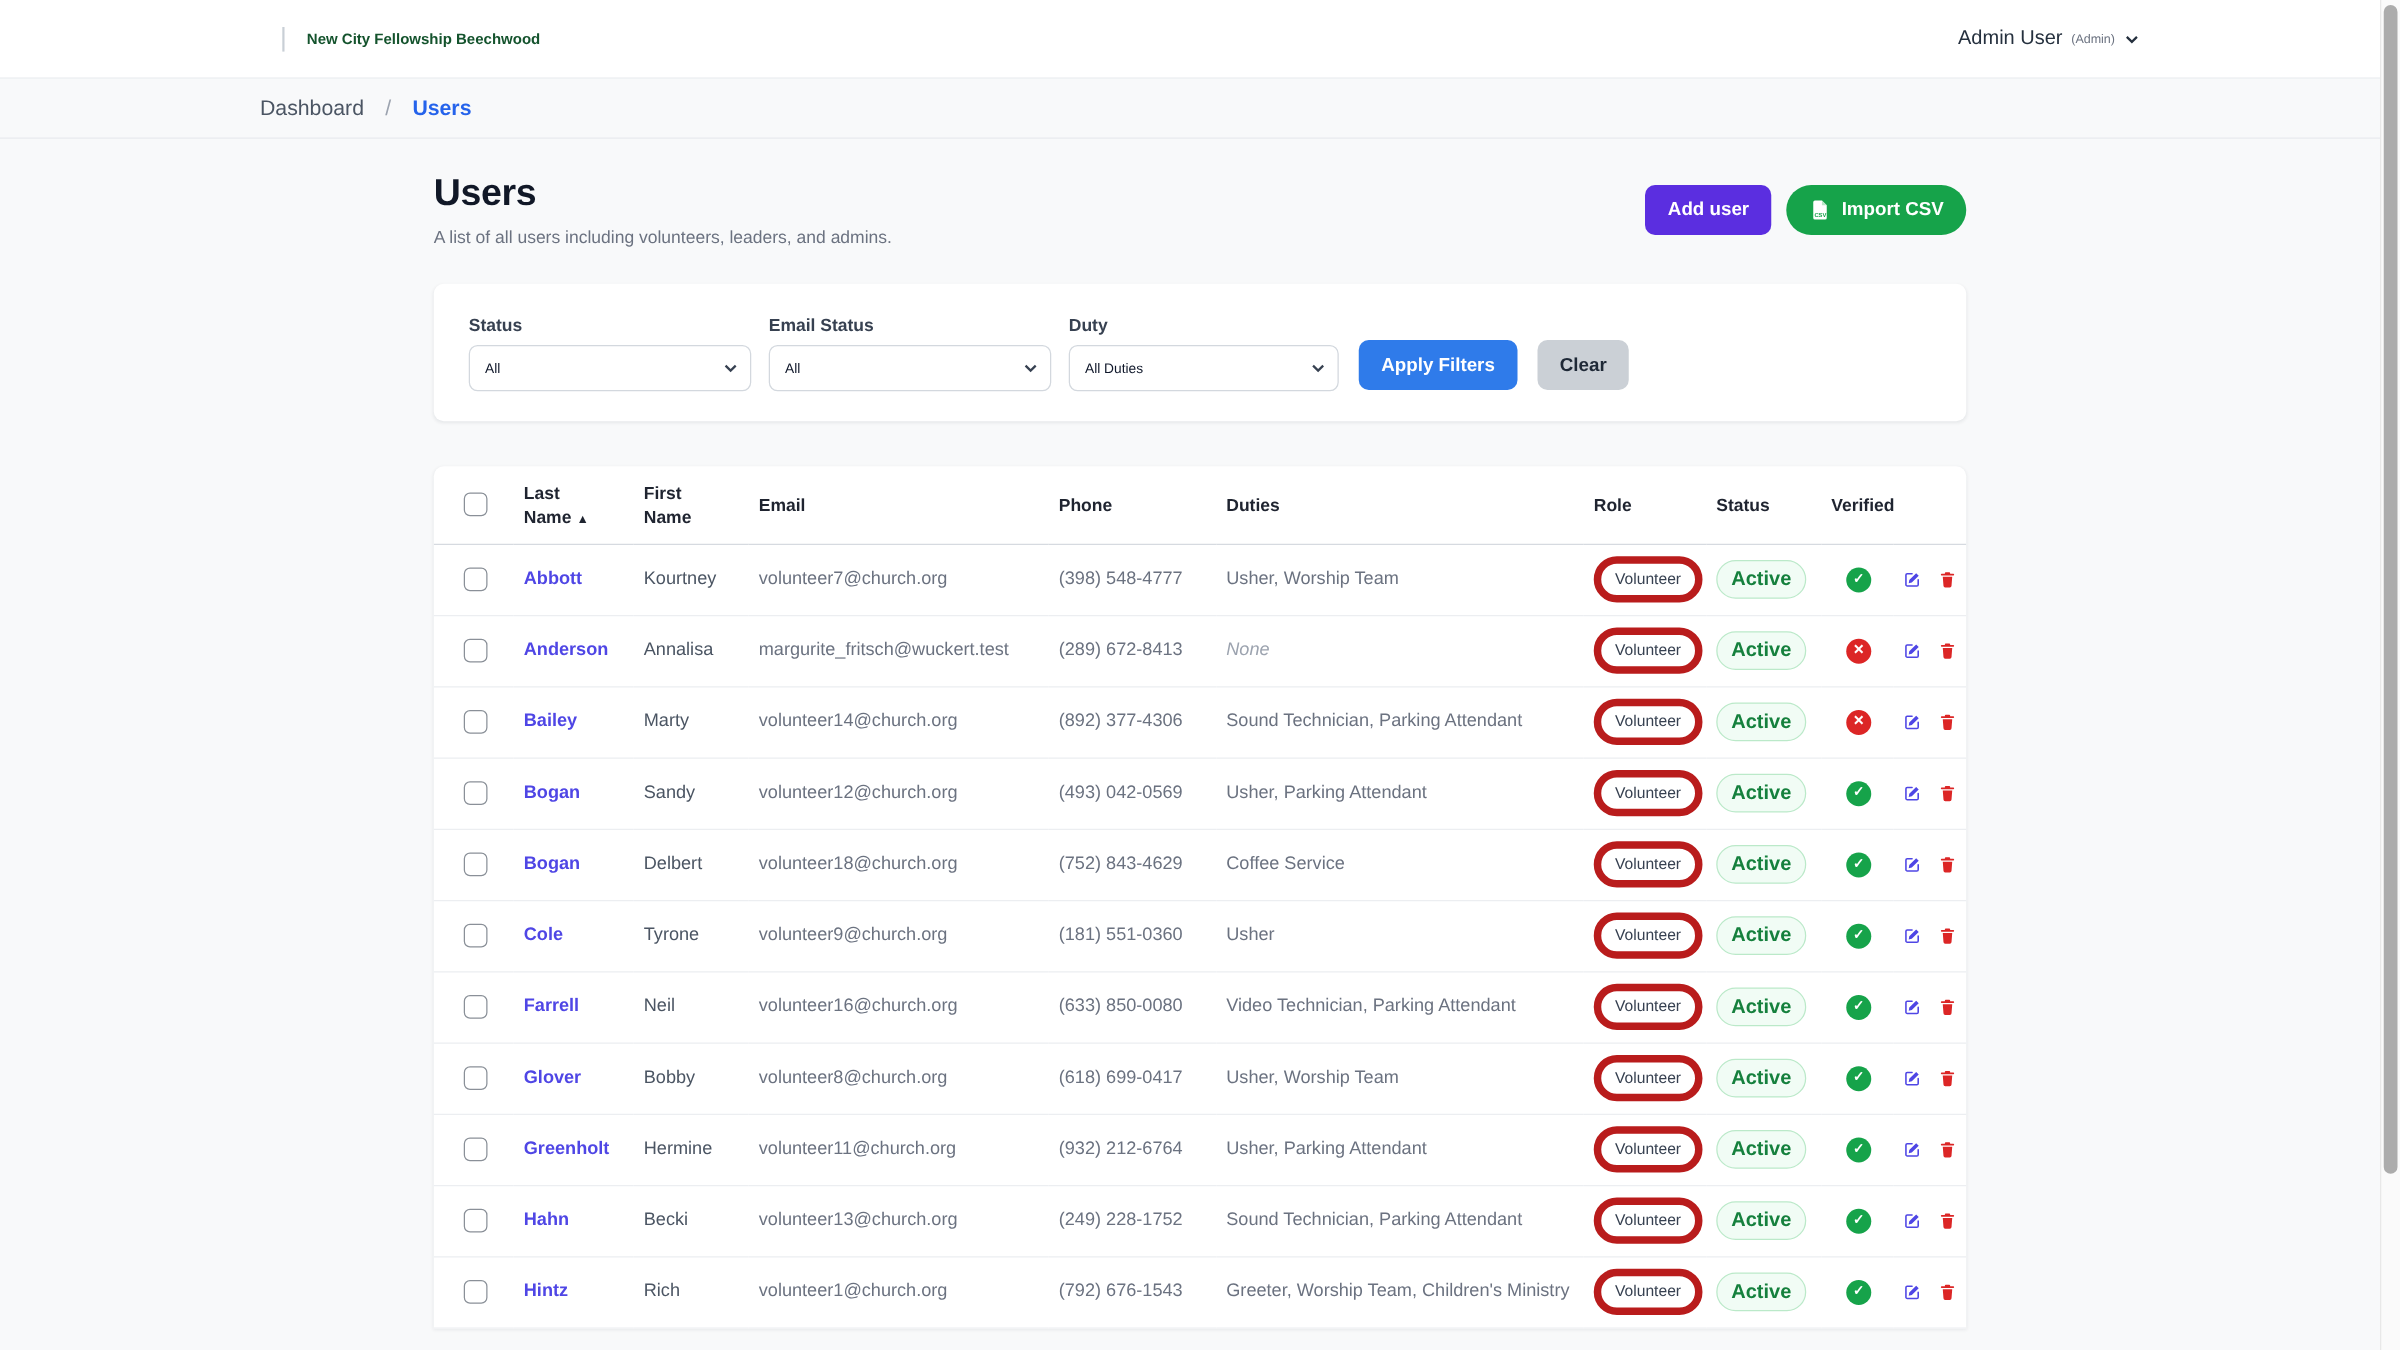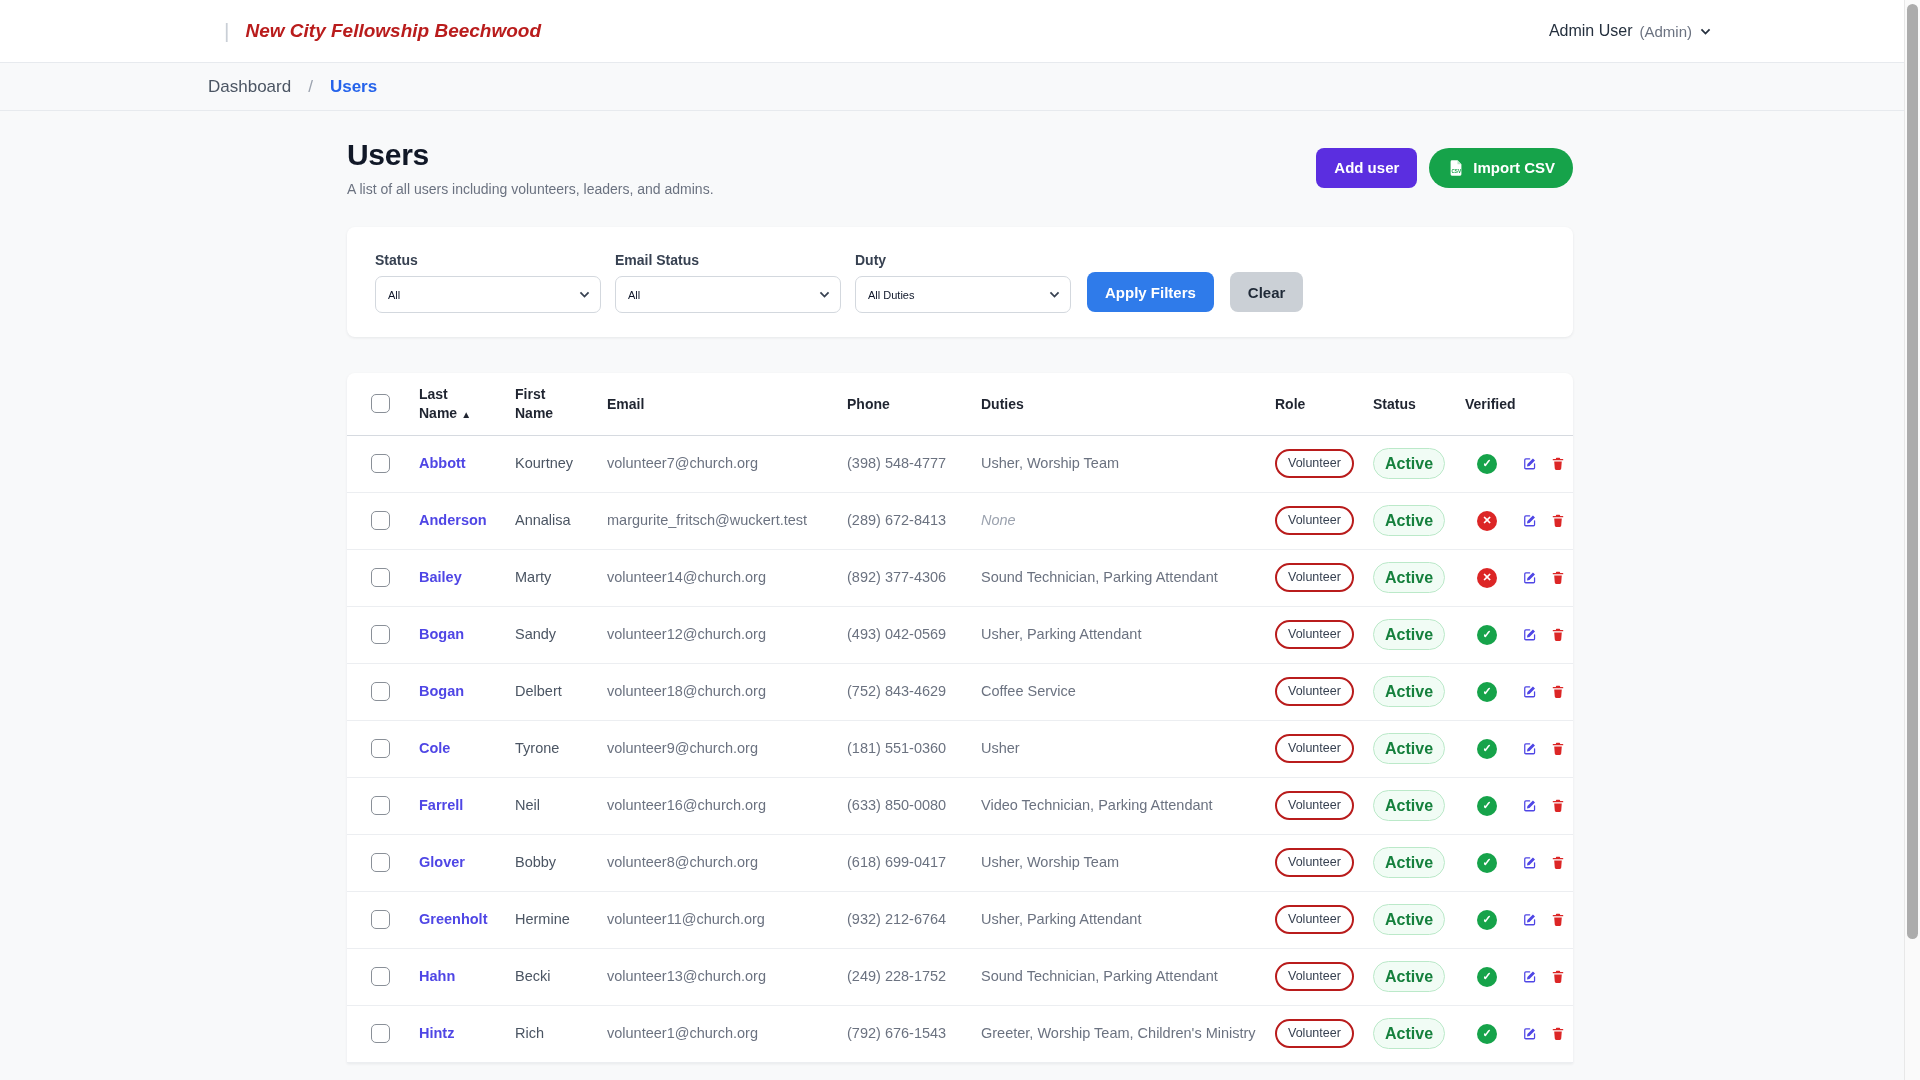--- a/index.html
+++ b/index.html
@@ -16,24 +16,24 @@
   .header-inner {
     max-width: 1552px; margin: 0 auto; padding: 0 24px; height: 100%;
     display: flex; align-items: center; justify-content: space-between;
   }
   .brand-group { display: flex; align-items: center; }
   .logo { display: flex; align-items: center; gap: 9px; cursor: pointer; }
   .logo-text { display: flex; flex-direction: column; line-height: 1; }
   .wordmark { font-size: 27px; font-weight: 800; color: var(--brand-teal); letter-spacing: -0.5px; }
   .tagline { font-size: 8.5px; color: #95A0A8; letter-spacing: 0.9px; margin-top: 3px; font-weight: 600; }
   .brand-divider { color: #C9CFD6; font-size: 21px; font-weight: 300; margin: 0 16px; }
-  .org-name { font-size: 19px; font-weight: 700; color: #b91c1c; font-style: italic; }
+  .org-name { font-size: 12px; font-weight: 700; color: #14532d; }
   .user-menu { display: flex; align-items: center; gap: 7px; cursor: pointer; }
   .user-name { font-size: 16px; font-weight: 500; color: #25303E; }
-  .user-role { font-size: 15px; color: #6B7280; }
+  .user-role { font-size: 10px; color: #6B7280; }
   .chev { width: 13px; height: 13px; stroke: #25303E; stroke-width: 2.2; fill: none; }
 
   
   .breadcrumb-bar { height: 48px; background: #F8F9FA; border-bottom: 1px solid #E7EAEE; }
   .breadcrumb {
     max-width: 1552px; margin: 0 auto; padding: 0 24px; height: 100%;
     display: flex; align-items: center; font-size: 17px;
   }
   .crumb { color: #4B5563; cursor: pointer; }
   .crumb-sep { color: #9CA3AF; margin: 0 17px; }
@@ -108,21 +108,21 @@
   }
   .cb {
     appearance: none; -webkit-appearance: none; width: 19px; height: 19px;
     border: 1.5px solid #8A9098; border-radius: 5px; background: #fff;
     cursor: pointer; display: block;
   }
   .last-link { color: var(--link-indigo); font-weight: 600; text-decoration: none; cursor: pointer; font-size: 14.5px; }
   .cell-first { color: #4B5563; }
   .duties-empty { font-style: italic; color: #9CA3AF; }
   .badge-role {
-    display: inline-block; padding: 4px 11px; border: 2px solid #b91c1c; border-radius: 999px;
+    display: inline-block; padding: 4px 11px; border: 6px solid #b91c1c; border-radius: 999px;
     font-size: 12.5px; font-weight: 500; color: #374151; background: #fff; white-space: nowrap;
   }
   .badge-status {
     display: inline-block; padding: 4px 11px; border: 1px solid #BBE9C9; border-radius: 999px;
     font-size: 16px; font-weight: 600; color: #15803D; background: #F1FCF5; white-space: nowrap;
   }
   .verify-dot {
     width: 20px; height: 20px; border-radius: 50%; margin-left: 12px;
     display: flex; align-items: center; justify-content: center;
     color: #fff; font-size: 11px; font-weight: 700;

